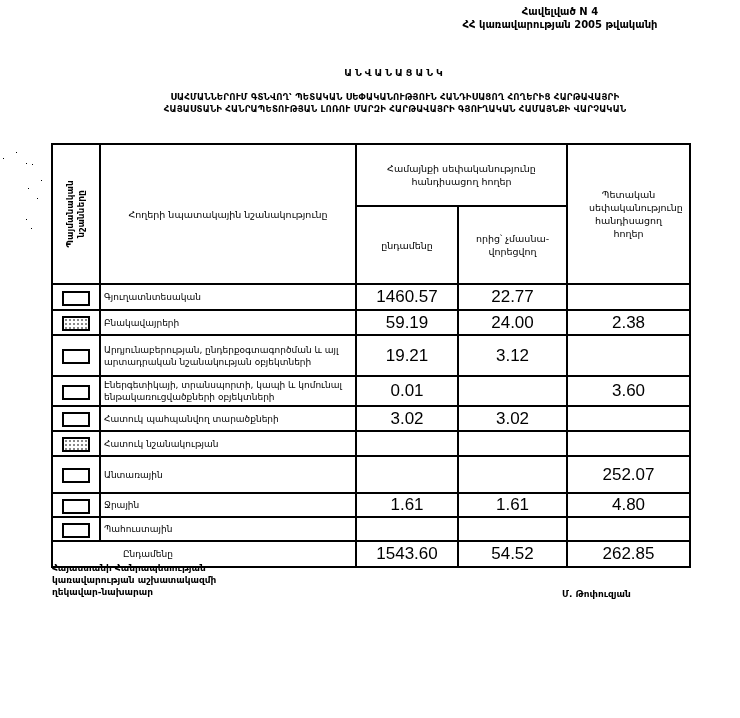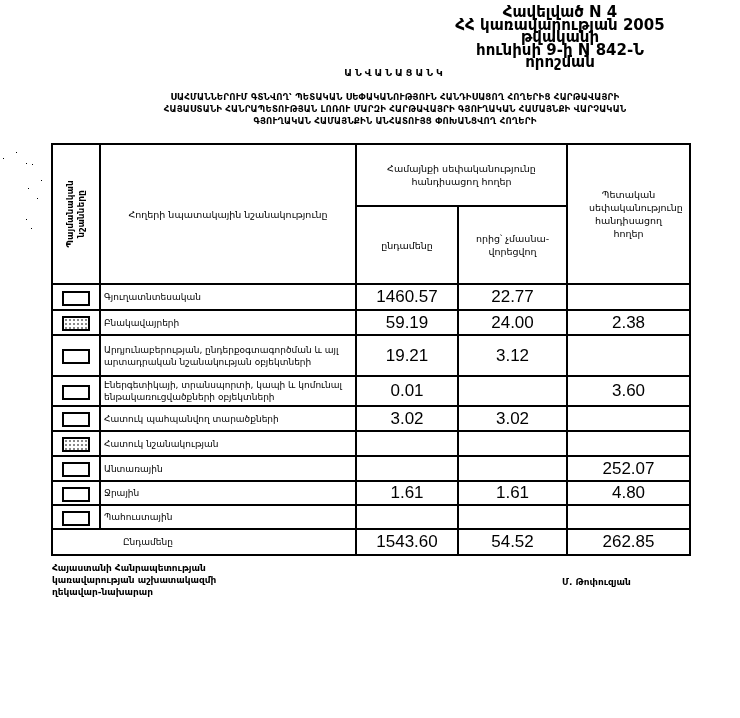--- a/index.html
+++ b/index.html
@@ -1,59 +1,57 @@
 <!DOCTYPE html>
 <html><head>
   <meta charset="utf-8">
   <style>
     * { box-sizing: border-box; margin: 0; padding: 0; }
     html, body { width: 740px; height: 718px; background: #ffffff; overflow: hidden; }
     body { position: relative; font-family: "DejaVu Sans", "Liberation Sans", sans-serif; color: #000; }
 
     .annex { position: absolute; left: 440px; top: 6px; width: 240px; text-align: center;
-             font-size: 15px; line-height: 12.5px; font-weight: bold; }
+             font-size: 10px; line-height: 12.5px; font-weight: bold; }
     .doc-heading { position: absolute; left: 130px; top: 67px; width: 530px; text-align: center;
                    font-size: 9.5px; font-weight: bold; letter-spacing: 3px; }
     .doc-title { position: absolute; left: 120px; top: 91px; width: 550px; text-align: center;
                  font-size: 8.6px; line-height: 12px; font-weight: bold; letter-spacing: 0.2px; }
 
     table.land { position: absolute; left: 51px; top: 143px; width: 638px; border-collapse: collapse;
                  table-layout: fixed; }
     table.land td, table.land th { border: 2px solid #000; font-weight: normal; vertical-align: middle; }
     .hdr-txt { font-size: 9.5px; text-align: center; line-height: 13px; }
     .legend-hdr { position: relative; }
     .legend-hdr span { position: absolute; left: 50%; top: 50%; transform: translate(-50%,-50%) rotate(-90deg);
                        white-space: nowrap; font-size: 9px; line-height: 11px; text-align: center; font-weight: bold; }
     .swatch-cell { text-align: center; }
     .swatch { display: inline-block; width: 28px; height: 15px; border: 2px solid #000; background: #fff; vertical-align: middle; }
     .swatch.dotted { background-image: radial-gradient(#000 0.6px, transparent 0.8px); background-size: 4px 4px; }
     .name-cell { font-size: 9px; line-height: 12px; padding: 0 3px; font-weight: bold; border-radius: 11px; }
     .num-cell { font-size: 17px; text-align: center; font-family: "Liberation Sans", sans-serif; font-weight: bold; }
     .total-label { font-size: 9px; padding-left: 20px; font-weight: bold; }
 
     .signature-left { position: absolute; left: 52px; top: 562px; font-size: 9px; line-height: 12px; font-weight: bold; }
-    .signature-right { position: absolute; left: 562px; top: 577px; font-size: 9px; font-weight: bold; }
+    .signature-right { position: absolute; left: 562px; top: 589px; font-size: 9px; font-weight: bold; }
 
     .speck { position: absolute; width: 1px; height: 1px; background: #000; }
   </style>
 </head>
 <body>
 
 <div class="annex">
   <div>Հավելված N 4</div>
   <div>ՀՀ կառավարության 2005 թվականի</div>
-  <div>հունիսի 9-ի N 842-Ն որոշման</div>
 </div>
 
 <div class="doc-heading">ԱՆՎԱՆԱՑԱՆԿ</div>
 
 <div class="doc-title">
   <div>ՍԱՀՄԱՆՆԵՐՈՒՄ ԳՏՆՎՈՂ՝ ՊԵՏԱԿԱՆ ՍԵՓԱԿԱՆՈՒԹՅՈՒՆ ՀԱՆԴԻՍԱՑՈՂ ՀՈՂԵՐԻՑ ՀԱՐԹԱՎԱՅՐԻ</div>
   <div>ՀԱՅԱՍՏԱՆԻ ՀԱՆՐԱՊԵՏՈՒԹՅԱՆ ԼՈՌՈՒ ՄԱՐԶԻ ՀԱՐԹԱՎԱՅՐԻ ԳՅՈՒՂԱԿԱՆ ՀԱՄԱՅՆՔԻ ՎԱՐՉԱԿԱՆ</div>
-  <div>ԳՅՈՒՂԱԿԱՆ ՀԱՄԱՅՆՔԻՆ ԱՆՀԱՏՈՒՅՑ ՓՈԽԱՆՑՎՈՂ ՀՈՂԵՐԻ</div>
 </div>
 
 <table class="land">
   <colgroup>
     <col style="width:48px">
     <col style="width:256px">
     <col style="width:102px">
     <col style="width:109px">
     <col style="width:123px">
   </colgroup>
@@ -106,21 +104,21 @@
     <td class="num-cell">3.02</td>
     <td class="num-cell"></td>
   </tr>
   <tr style="height:25px">
     <td class="swatch-cell"><span class="swatch dotted"></span></td>
     <td class="name-cell">Հատուկ նշանակության</td>
     <td class="num-cell"></td>
     <td class="num-cell"></td>
     <td class="num-cell"></td>
   </tr>
-  <tr style="height:25px">
+  <tr style="height:37px">
     <td class="swatch-cell"><span class="swatch"></span></td>
     <td class="name-cell">Անտառային</td>
     <td class="num-cell"></td>
     <td class="num-cell"></td>
     <td class="num-cell">252.07</td>
   </tr>
   <tr style="height:24px">
     <td class="swatch-cell"><span class="swatch"></span></td>
     <td class="name-cell">Ջրային</td>
     <td class="num-cell">1.61</td>

